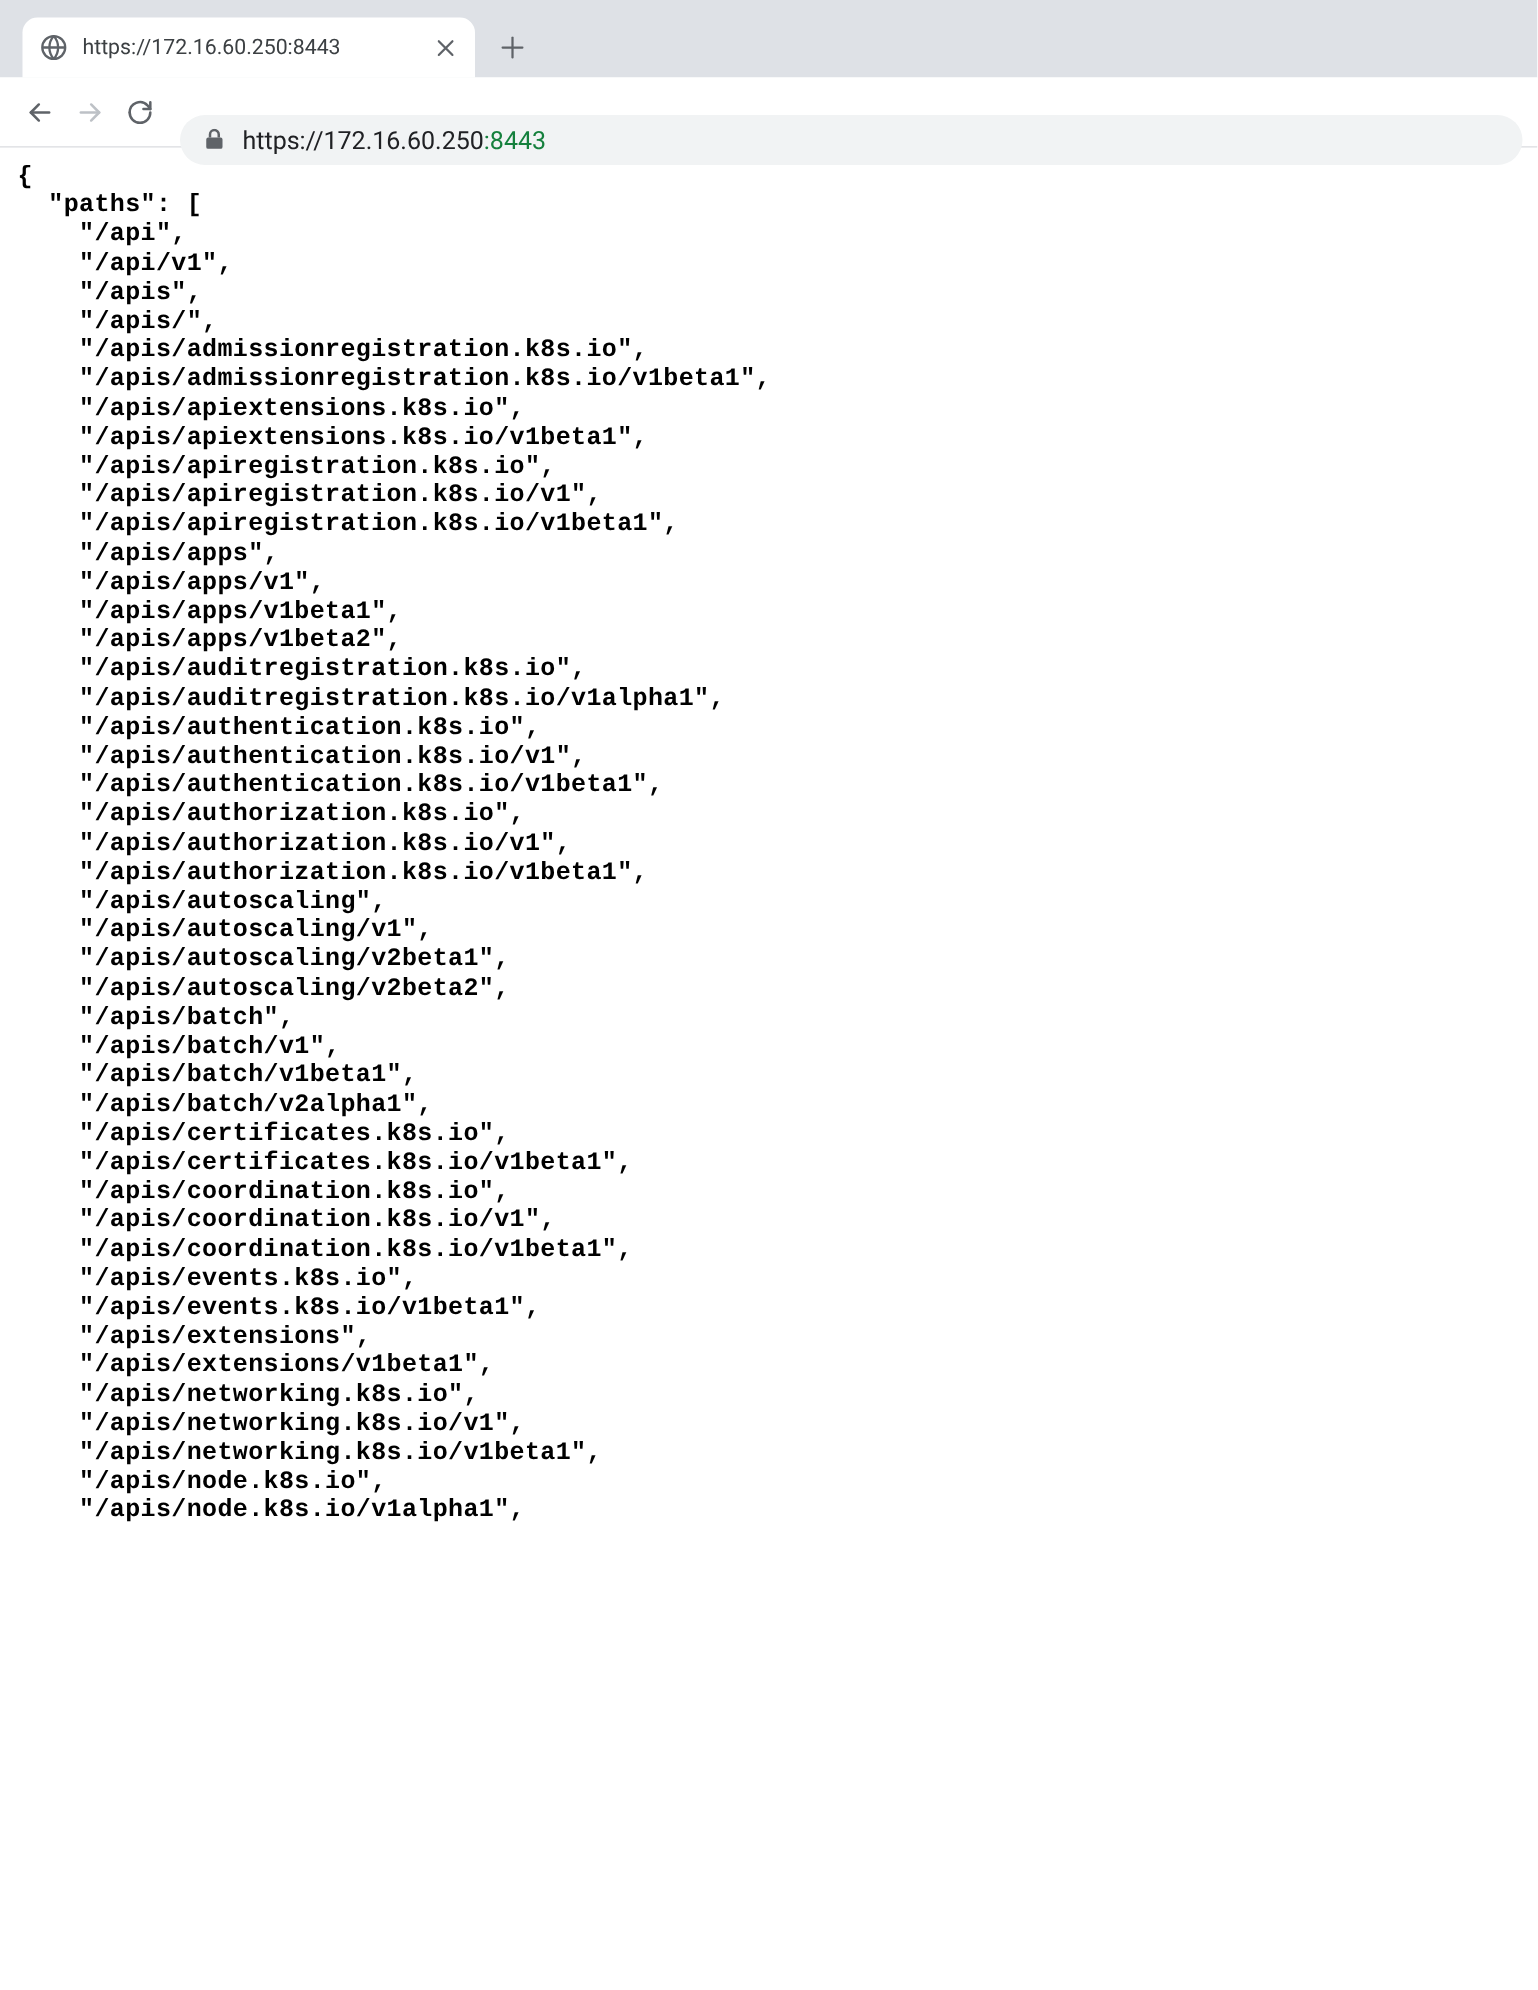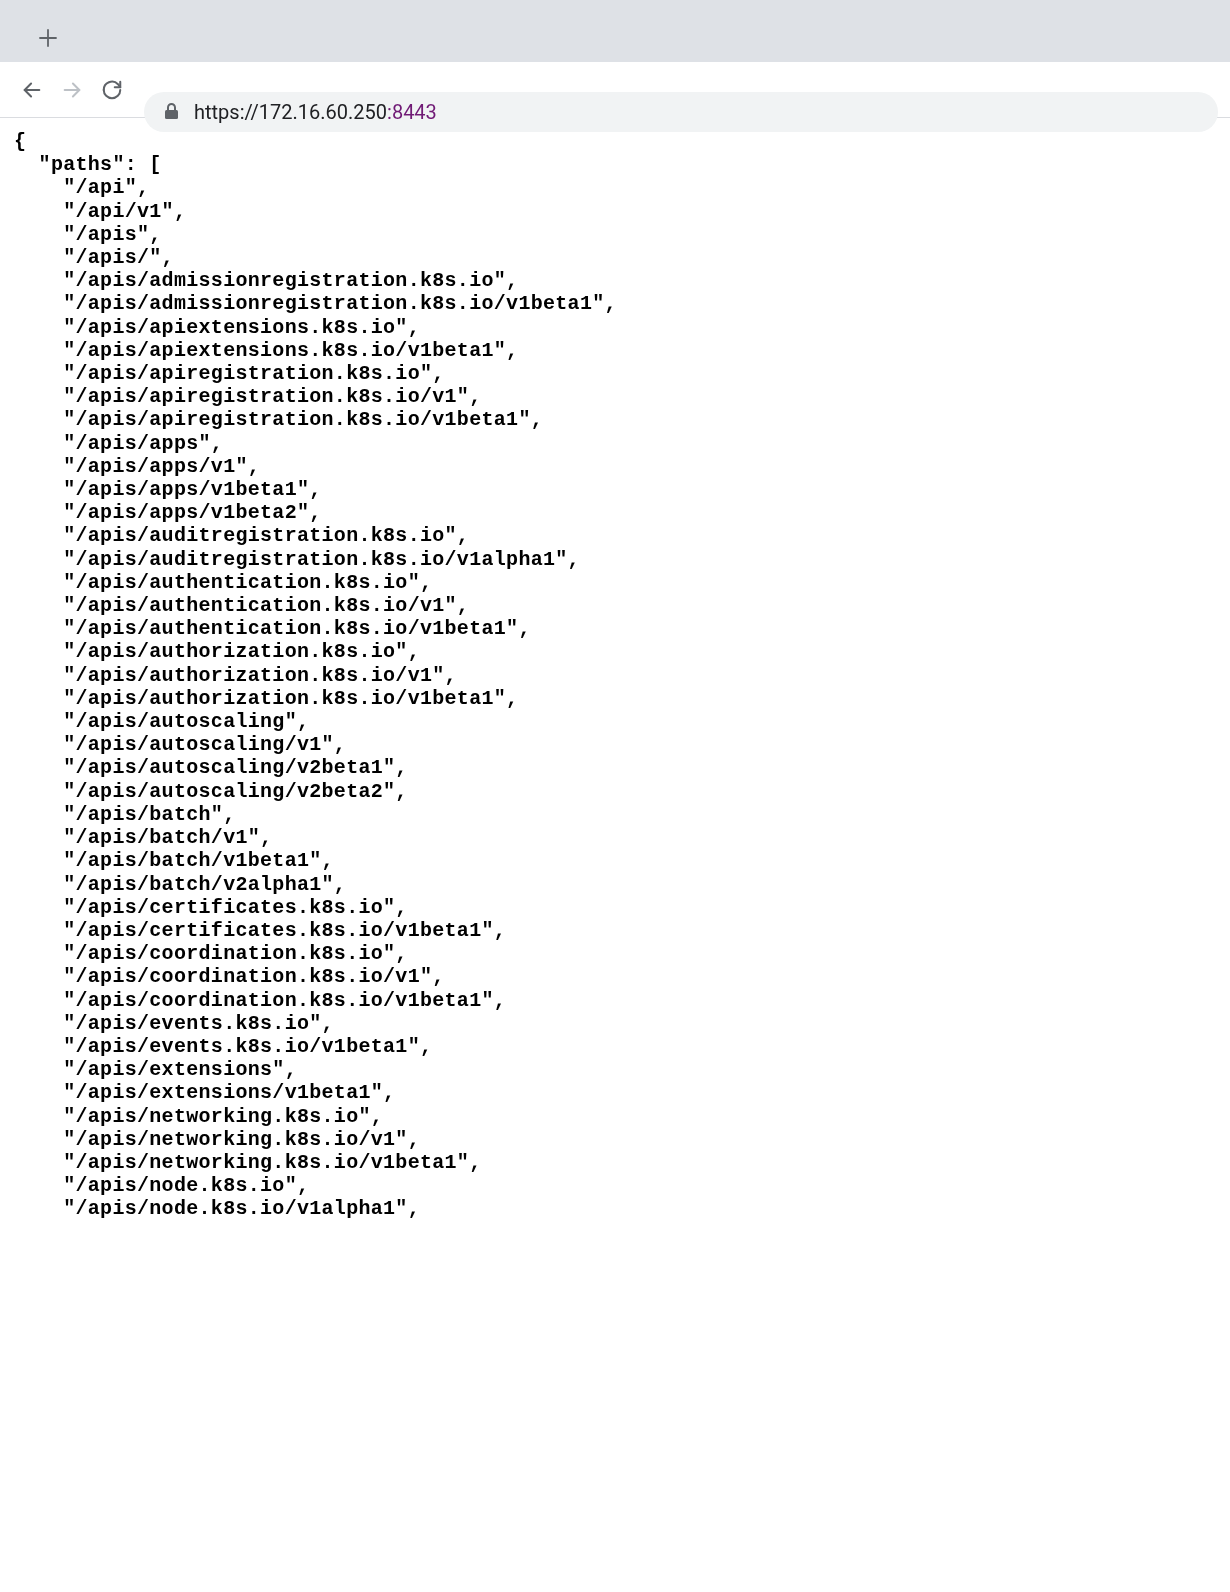--- a/index.html
+++ b/index.html
@@ -99,36 +99,51 @@
       margin-right: 14px;
       display: flex;
       align-items: center;
       justify-content: center;
     }
     .url-text {
       font-size: 20px;
       color: #202124;
       display: flex;
     }
-    .url-port { color: #701a75; }
+    .url-port { color: #15803d; }
     .content {
       padding: 12px 14px;
       font-family: "Courier New", Courier, monospace;
       font-size: 20px;
       line-height: 23.2px;
       color: #000000;
       white-space: pre;
       font-weight: 600;
       letter-spacing: 0.3px;
     }
   </style>
 </head>
 <body>
 
 <div class="tab-strip">
+  <div class="tab">
+    <span class="tab-favicon">
+      <svg width="22" height="22" viewBox="0 0 24 24" fill="none" stroke="#5f6368" stroke-width="2">
+        <circle cx="12" cy="12" r="10"></circle>
+        <path d="M2 12h20M12 2a15 15 0 0 1 0 20M12 2a15 15 0 0 0 0 20"></path>
+      </svg>
+    </span>
+    <span class="tab-title">https://172.16.60.250:8443</span>
+    <span class="tab-close">
+      <svg width="13" height="13" viewBox="0 0 13 13" stroke="#5f6368" stroke-width="1.8" stroke-linecap="round">
+        <line x1="1" y1="1" x2="12" y2="12"></line>
+        <line x1="12" y1="1" x2="1" y2="12"></line>
+      </svg>
+    </span>
+  </div>
   <div class="new-tab">
     <svg width="18" height="18" viewBox="0 0 18 18" stroke="#5f6368" stroke-width="1.8" stroke-linecap="round">
       <line x1="9" y1="1" x2="9" y2="17"></line>
       <line x1="1" y1="9" x2="17" y2="9"></line>
     </svg>
   </div>
 </div>
 
 <div class="toolbar">
   <div class="nav-btn">

